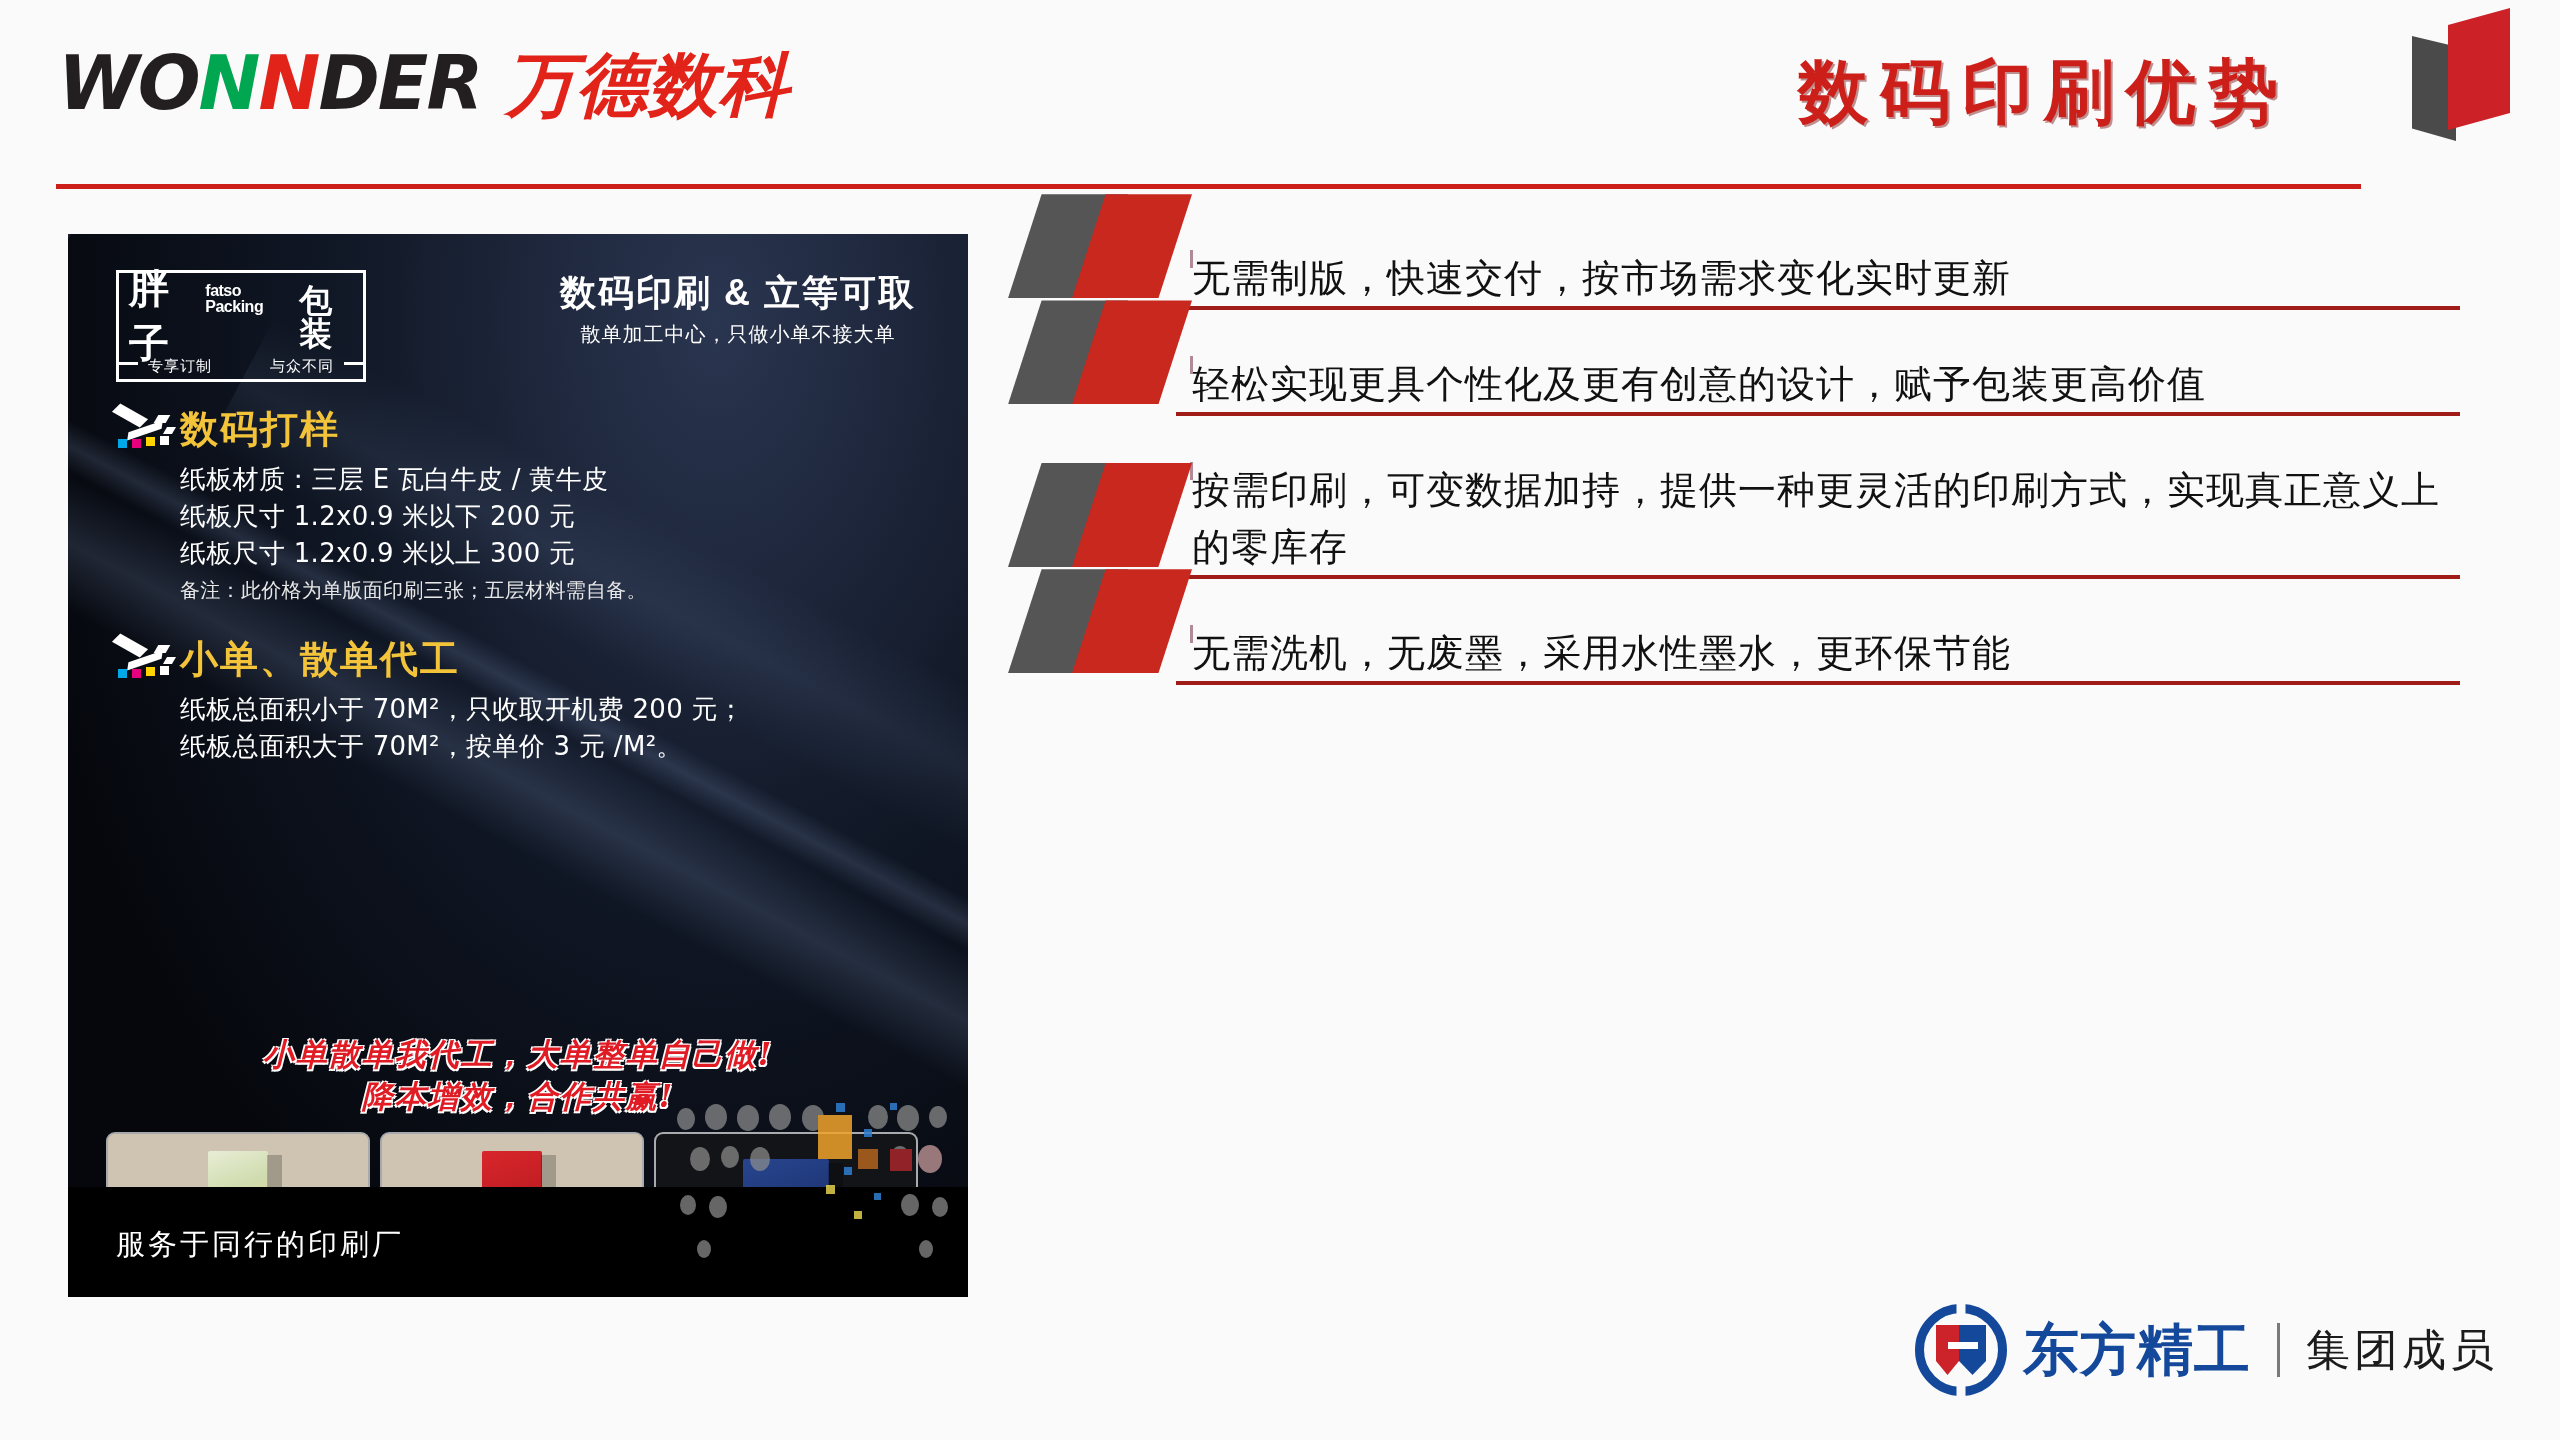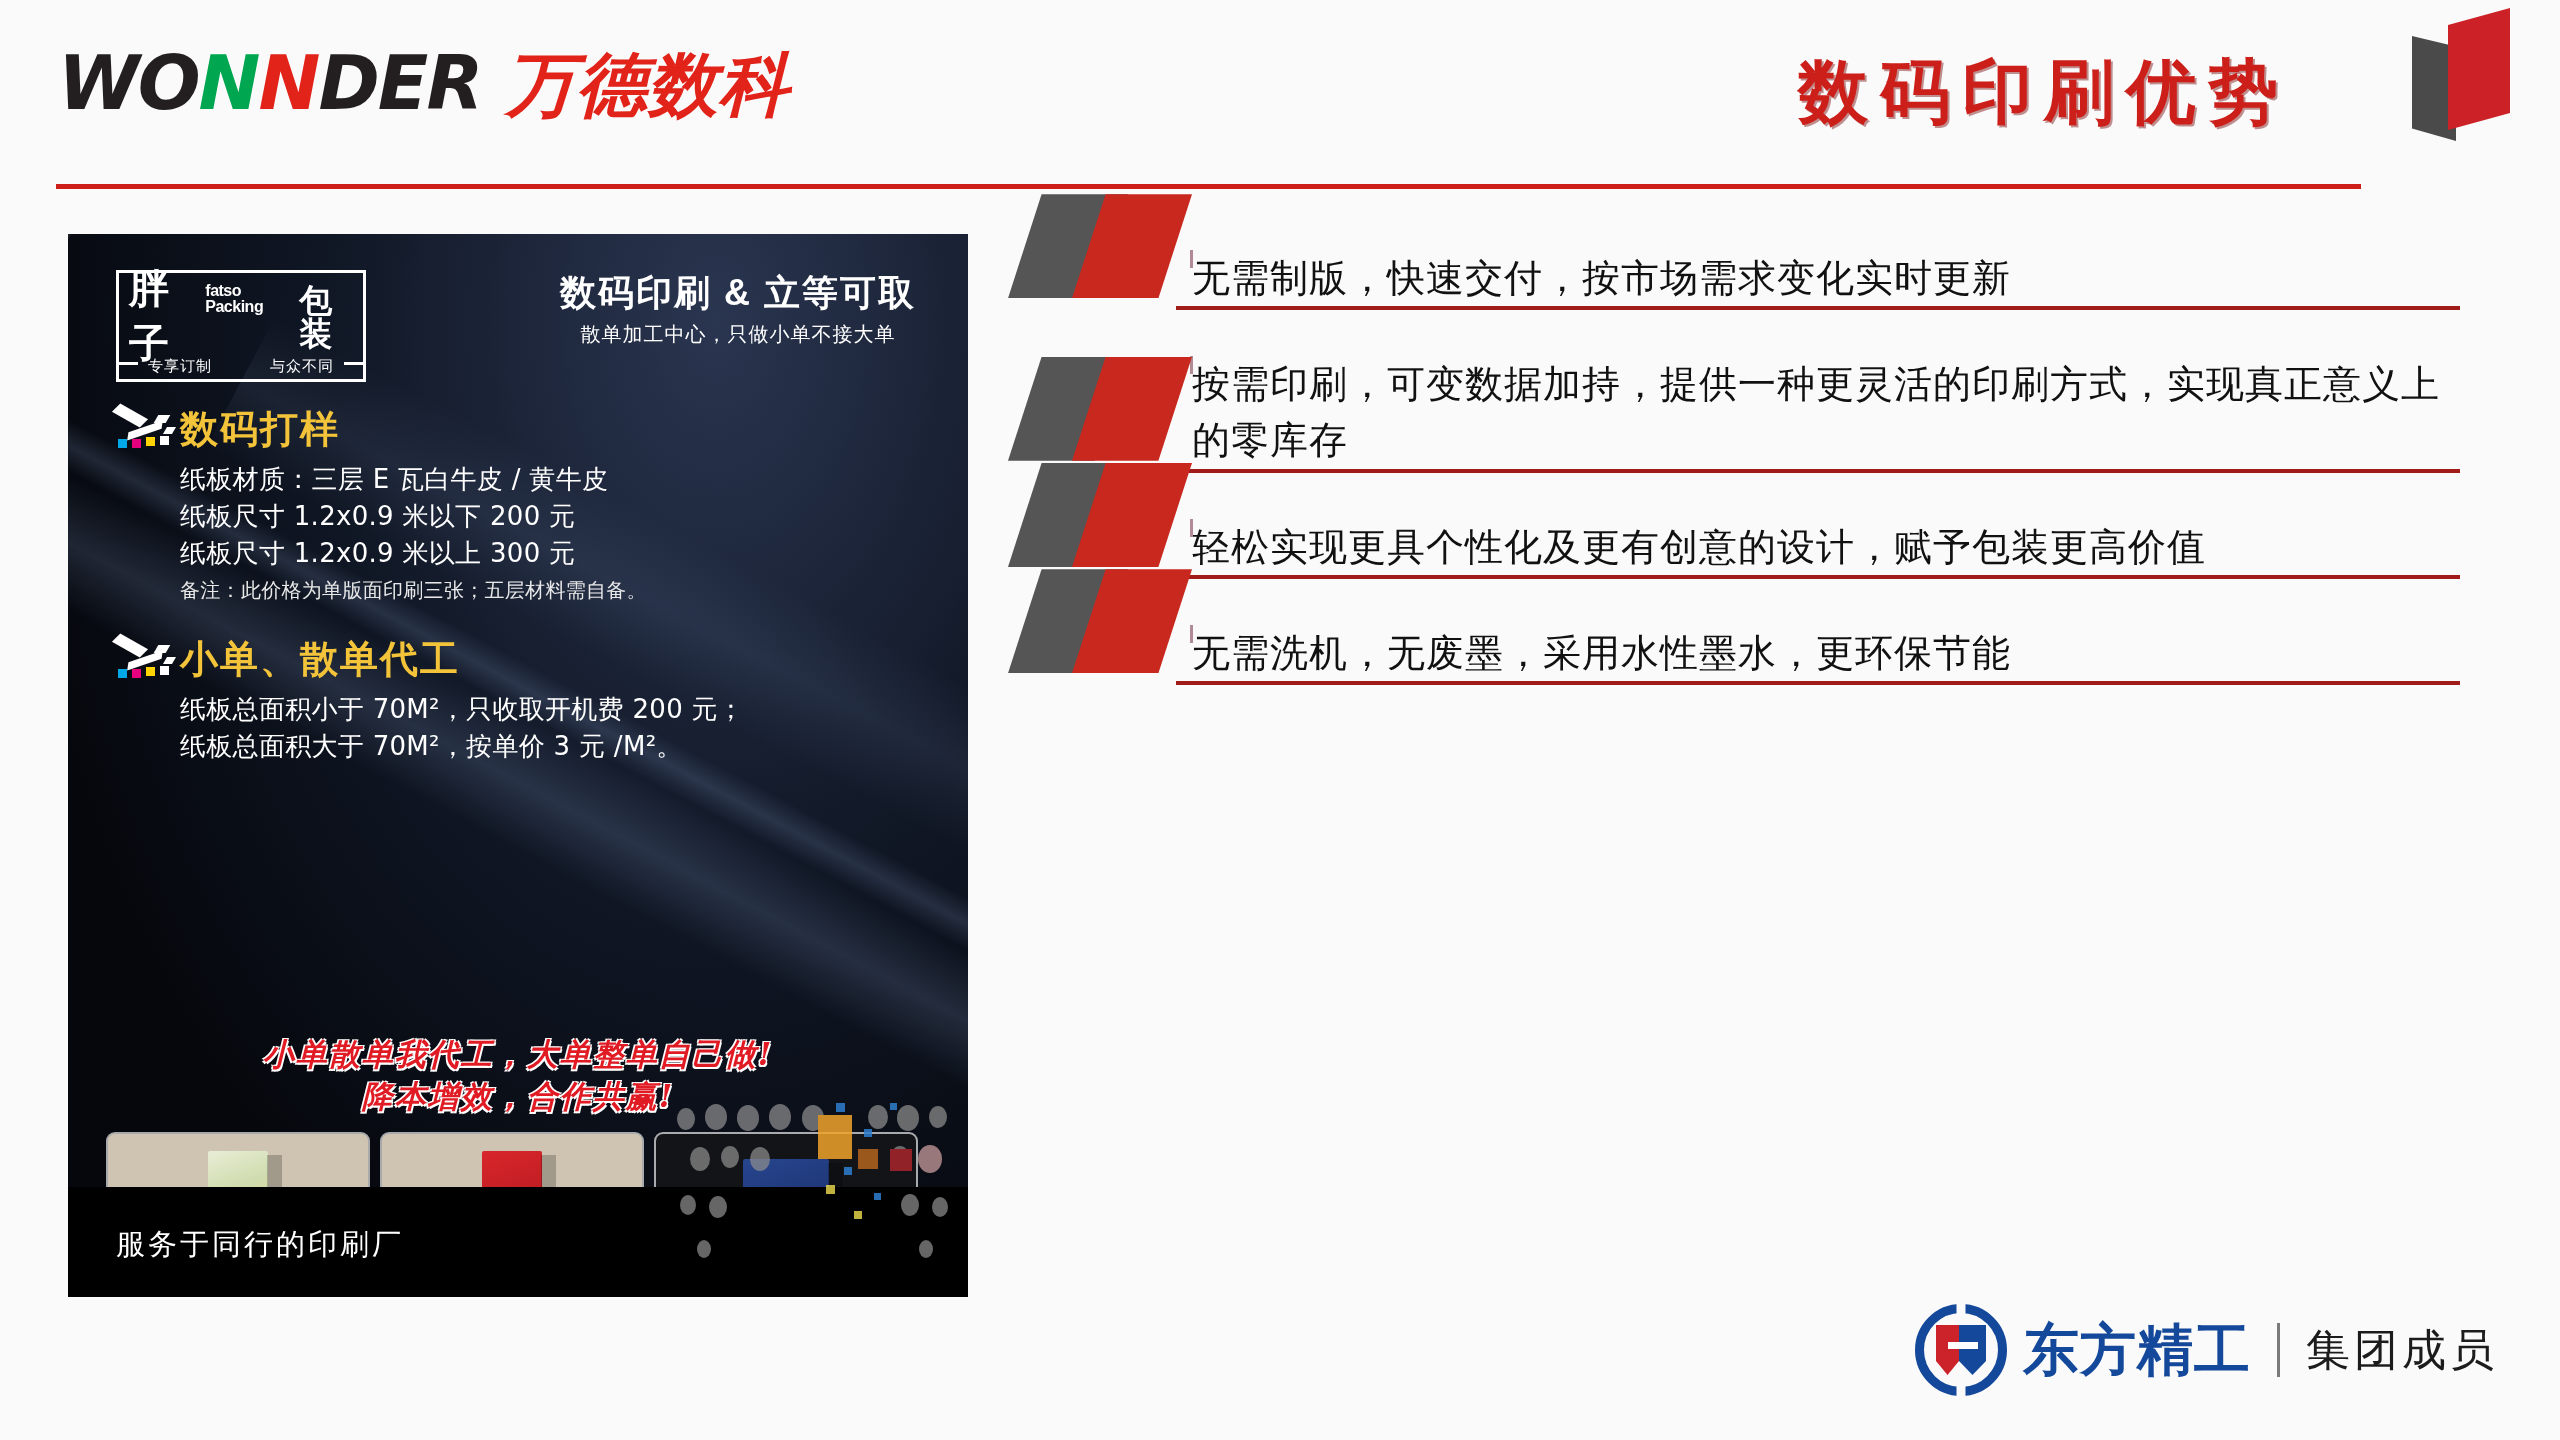--- a/index.html
+++ b/index.html
@@ -428,31 +428,31 @@
     <div class="btext">无需制版，快速交付，按市场需求变化实时更新</div>
     <div class="bline"></div>
   </div>
 
   <div class="bullet">
     <div class="tick"></div>
     <div class="marks">
       <div class="mark gray"></div>
       <div class="mark red"></div>
     </div>
-    <div class="btext">按需印刷，可变数据加持，提供一种更灵活的印刷方式，实现真正意义上的零库存</div>
+    <div class="btext">轻松实现更具个性化及更有创意的设计，赋予包装更高价值</div>
     <div class="bline"></div>
   </div>
 
   <div class="bullet">
     <div class="tick"></div>
     <div class="marks">
       <div class="mark gray"></div>
       <div class="mark red"></div>
     </div>
-    <div class="btext">轻松实现更具个性化及更有创意的设计，赋予包装更高价值</div>
+    <div class="btext">按需印刷，可变数据加持，提供一种更灵活的印刷方式，实现真正意义上的零库存</div>
     <div class="bline"></div>
   </div>
 
   <div class="bullet">
     <div class="tick"></div>
     <div class="marks">
       <div class="mark gray"></div>
       <div class="mark red"></div>
     </div>
     <div class="btext">无需洗机，无废墨，采用水性墨水，更环保节能</div>

